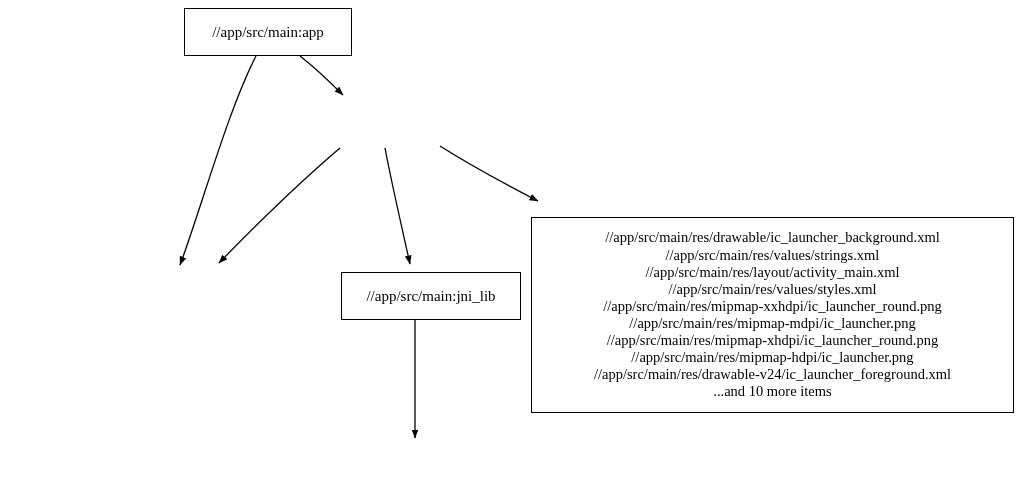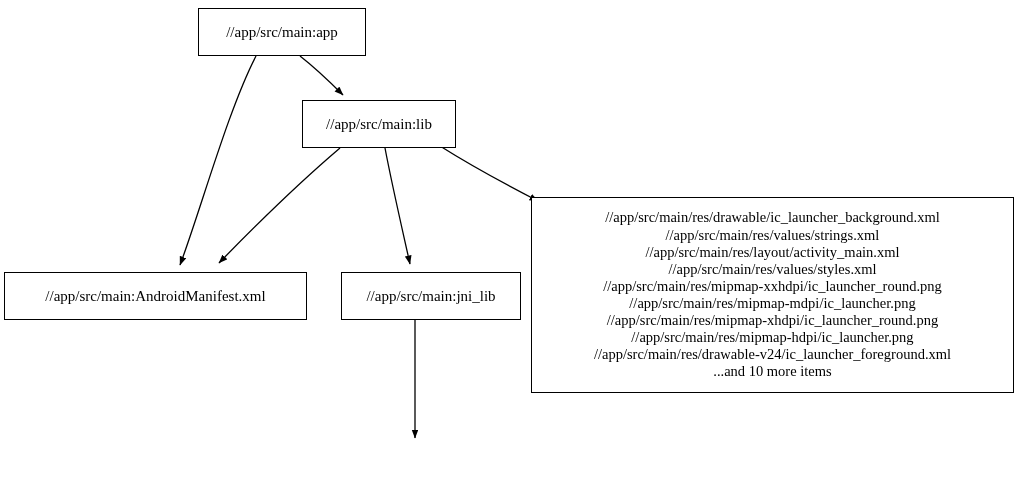--- a/index.html
+++ b/index.html
@@ -25,20 +25,21 @@
     justify-content: center;
     text-align: center;
     font-size: 15px;
     color: #000000;
     line-height: 1.0;
     white-space: pre;
   }
   .node-multiline {
     line-height: 1.18;
     font-size: 14.5px;
+    margin-top: 20px;
   }
   svg.edges {
     position: absolute;
     left: 0;
     top: 0;
     width: 1018px;
     height: 496px;
     overflow: visible;
   }
 </style>
@@ -72,31 +73,25 @@
 
     <g>
       <path d="M440,146 C470,165 505,184 538,201" stroke="#000000" stroke-width="1.3" fill="none" marker-end="url(#arrow)"></path>
     </g>
 
     <g>
       <path d="M415,320 L415,438" stroke="#000000" stroke-width="1.3" fill="none" marker-end="url(#arrow)"></path>
     </g>
   </svg>
 
-  <div class="node" style="left:198px; top:8px; width:168px; height:48px;">
+  <div class="node" style="left:184px; top:8px; width:168px; height:48px;">
     <span>//app/src/main:app</span>
   </div>
 
-  <div class="node" style="left:302px; top:100px; width:154px; height:48px;">
-    <span>//app/src/main:lib</span>
-  </div>
 
-  <div class="node" style="left:4px; top:272px; width:303px; height:48px;">
-    <span>//app/src/main:AndroidManifest.xml</span>
-  </div>
 
   <div class="node" style="left:341px; top:272px; width:180px; height:48px;">
     <span>//app/src/main:jni_lib</span>
   </div>
 
   <div class="node node-multiline" style="left:531px; top:197px; width:483px; height:196px;">
     <span>//app/src/main/res/drawable/ic_launcher_background.xml
 //app/src/main/res/values/strings.xml
 //app/src/main/res/layout/activity_main.xml
 //app/src/main/res/values/styles.xml

